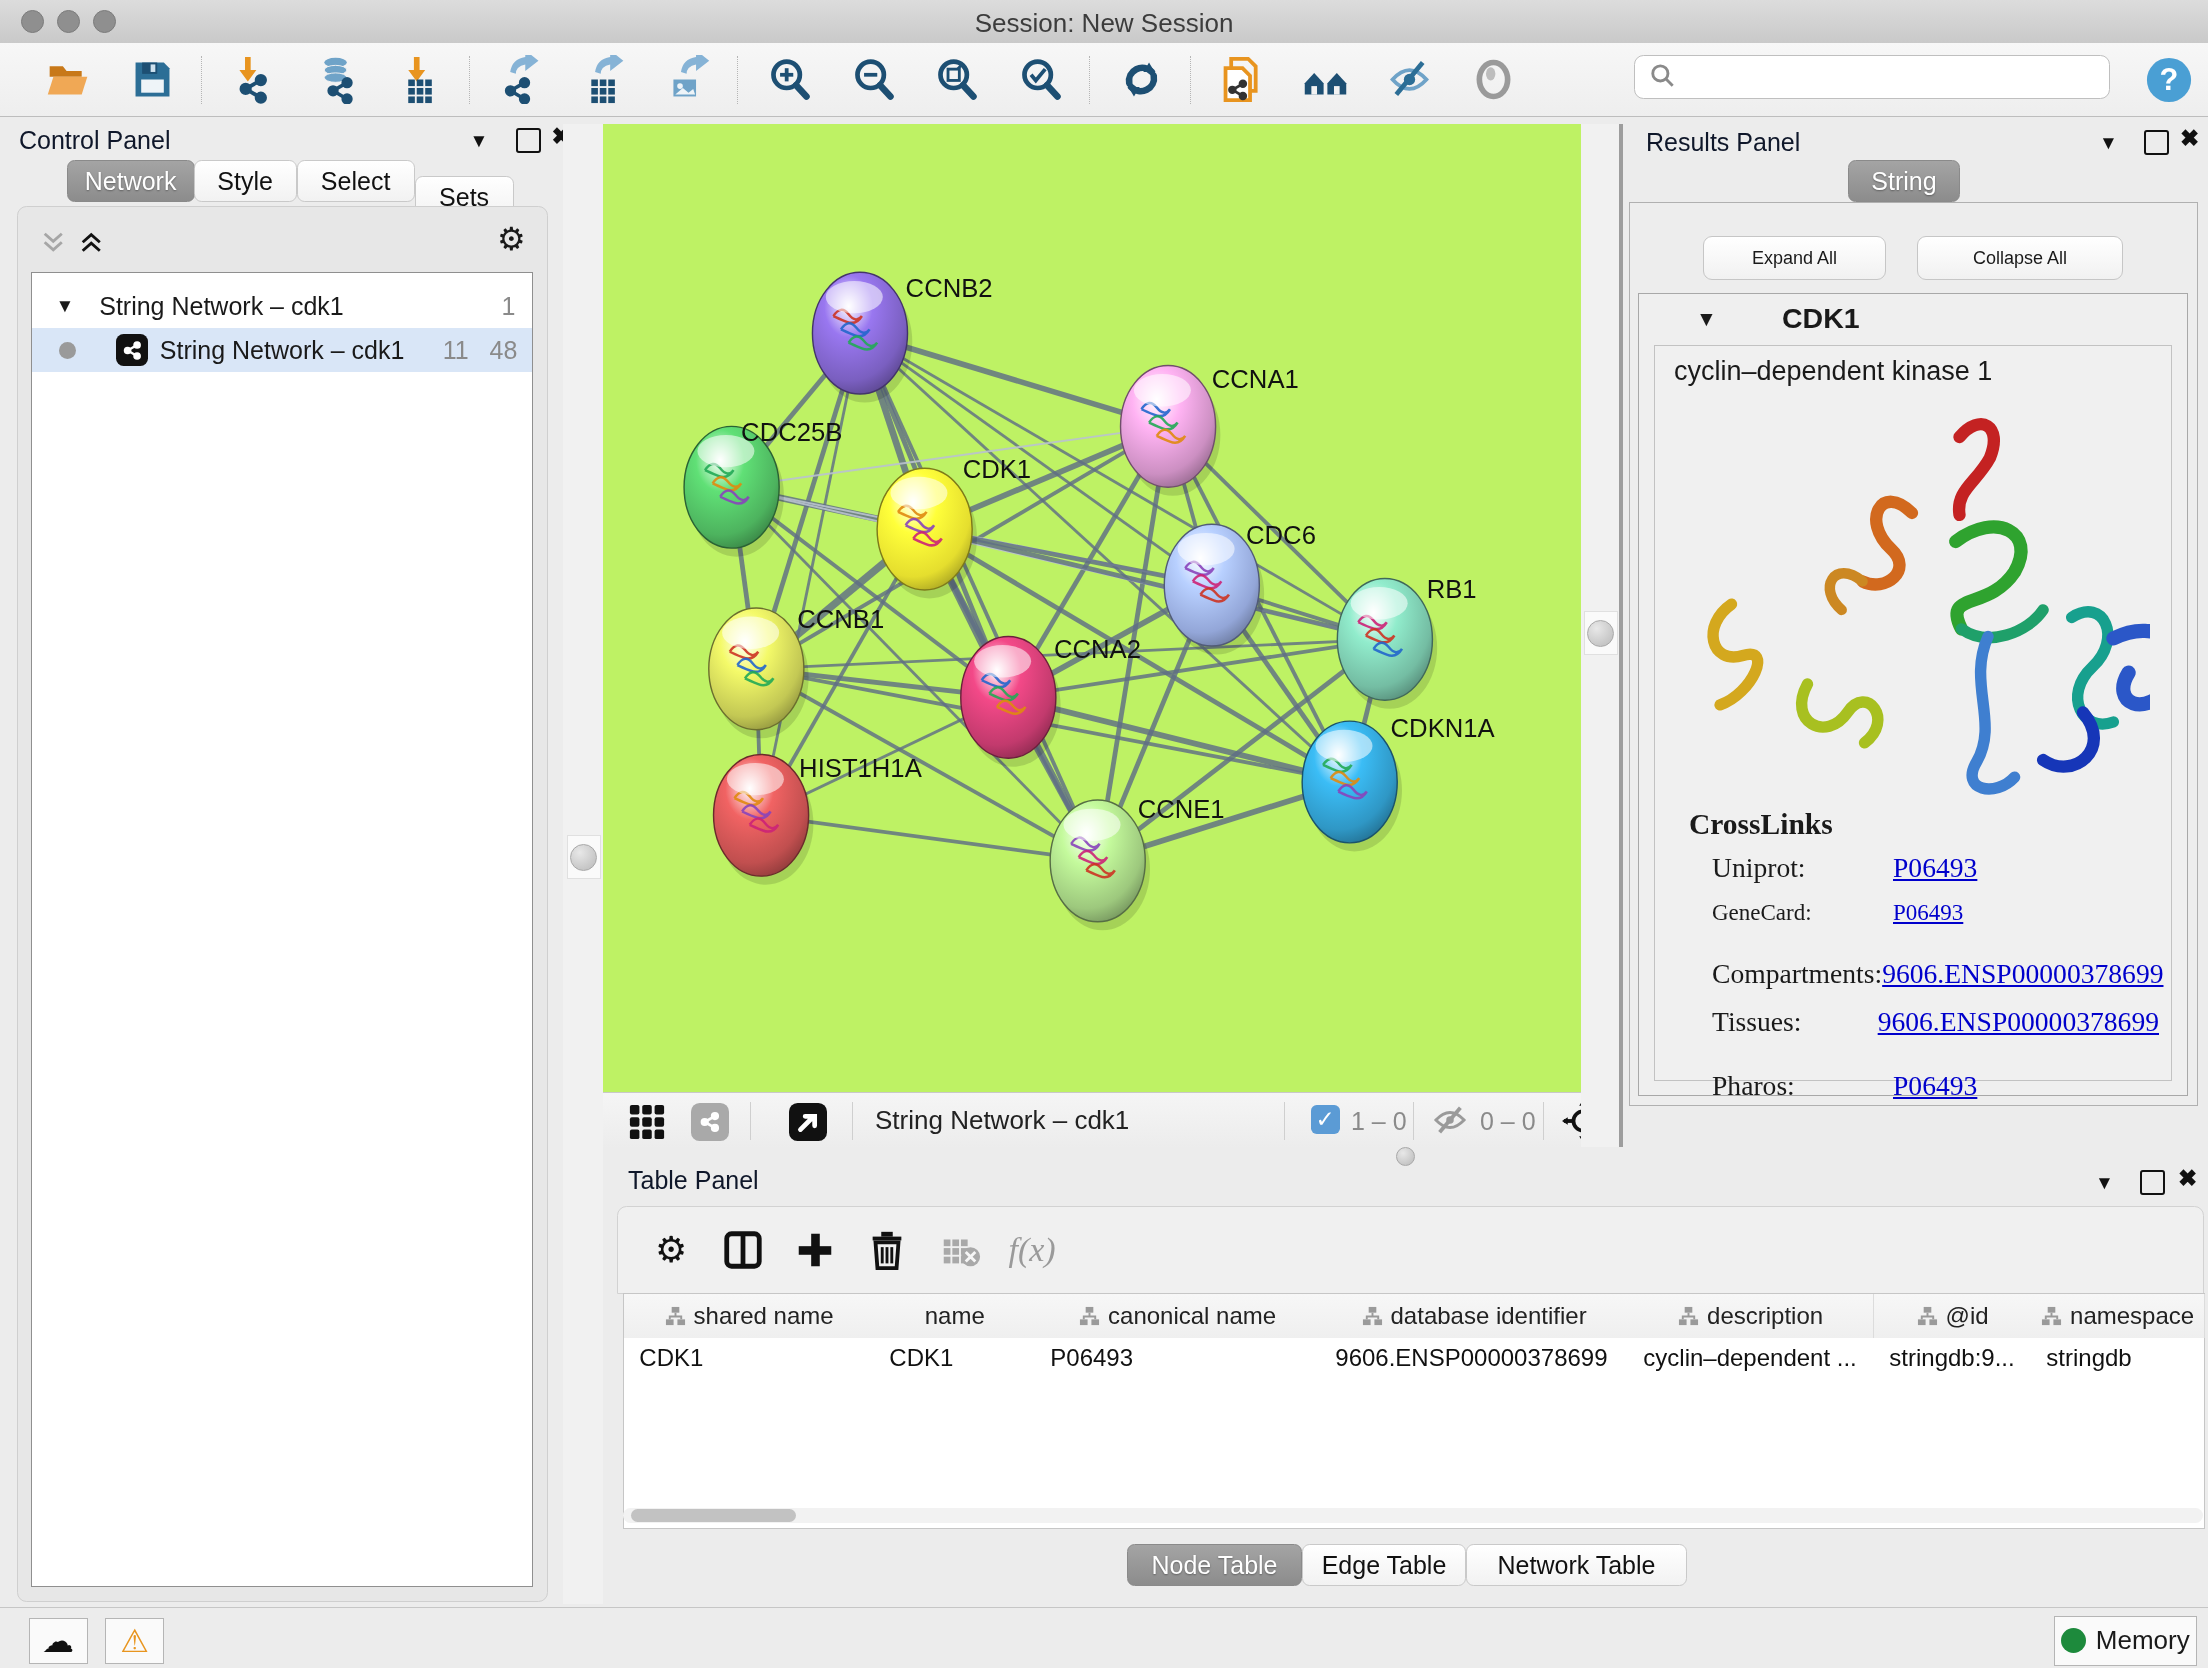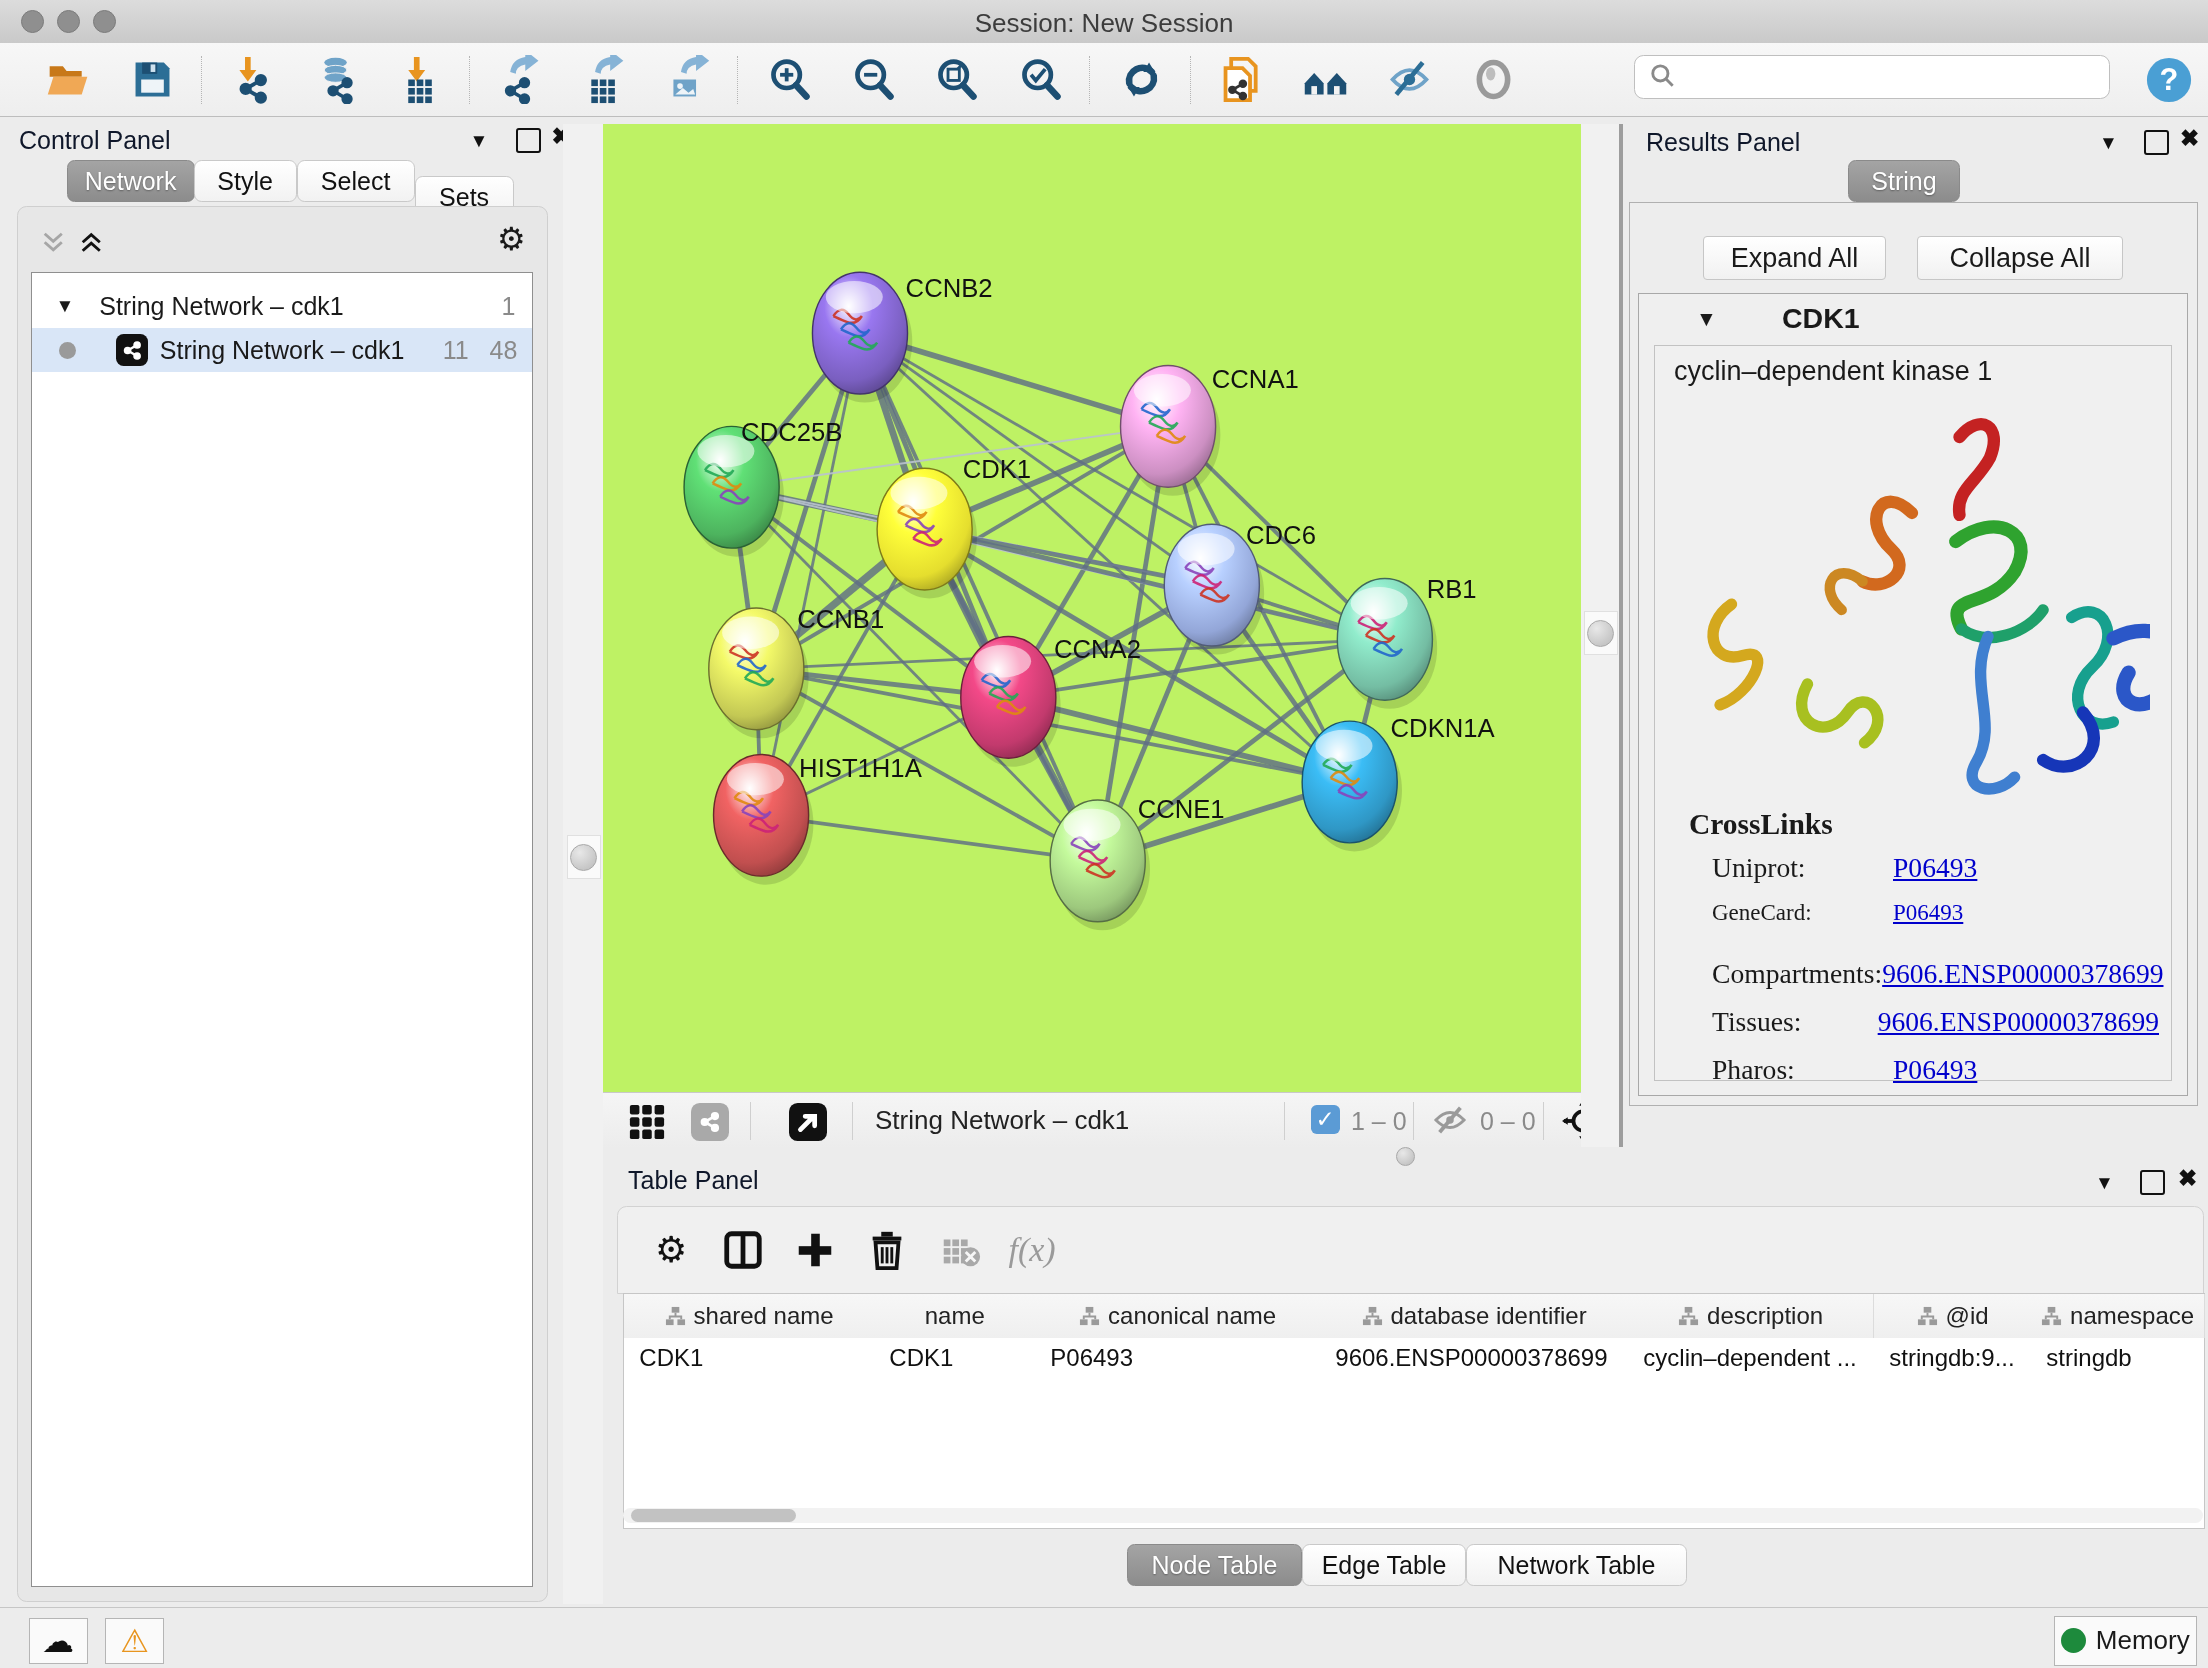--- a/index.html
+++ b/index.html
@@ -43,22 +43,22 @@
   .chk{width:28.5px;height:28.5px;border-radius:5.7px;background:#5b9bd5;color:#fff;font-size:23px;
     display:flex;align-items:center;justify-content:center;}
   
   .vsplit{background:#f1f1f1;}
   .knobsq{background:#fafafa;border:1px solid #e0e0e0;display:flex;align-items:center;justify-content:center;}
   .knob{width:25px;height:25px;border-radius:50%;background:radial-gradient(circle at 35% 30%,#e8e8e8,#b9b9b9);border:1px solid #a8a8a8;}
   
   .rbox{border:1px solid #b0b0b0;background:#ededed;}
   .rbox2{border:1px solid #a8a8a8;background:#efefef;}
   .rbox3{border:1px solid #c2c2c2;background:#f0f0f0;}
-  .btn{background:linear-gradient(#ffffff,#f1f1f1);border:1px solid #c6c6c6;border-radius:4px;
-    font-size:27px;display:flex;align-items:center;justify-content:center;}
+  .btn{background:linear-gradient(#ffffff,#f1f1f1);border:1px solid #c6c6c6;border-radius:9px;
+    font-size:18px;display:flex;align-items:center;justify-content:center;}
   .serif{font-family:"Liberation Serif",serif;}
   .xlink{color:#0000cc;text-decoration:underline;font-family:"Liberation Serif",serif;}
   
   .tpbar{background:#f0f0f0;border:1px solid #d2d2d2;border-radius:9.5px 9.5px 0 0;}
   .tptable{background:#ffffff;border:1px solid #c6c6c6;}
   .th{position:absolute;top:0;height:44px;background:linear-gradient(#f7f7f7,#efefef);
     border-right:1px solid #dcdcdc;display:flex;align-items:center;justify-content:center;
     font-size:24px;color:#222;overflow:hidden;white-space:nowrap;}
   .td{position:absolute;top:44px;height:40px;display:flex;align-items:center;padding-left:15px;
     font-size:24px;color:#111;overflow:hidden;white-space:nowrap;box-sizing:border-box;}
@@ -639,21 +639,21 @@
       <a class="xlink" style="color:#0000cc">P06493</a>
             </div>
             <div style="display: flex; margin-bottom: 32px; font-size: 23px;">
               <span class="serif" style="width:181px">GeneCard:</span>
       <a class="xlink" style="color:#0000cc">P06493</a>
             </div>
             <div style="display: flex; margin-bottom: 16px; font-size: 27.6px;">
               <span class="serif" style="width:181px">Compartments:</span>
       <a class="xlink" style="color:#0000cc">9606.ENSP00000378699</a>
             </div>
-            <div style="display: flex; margin-bottom: 16px; font-size: 27.6px;">
+            <div style="display: flex; margin-bottom: 32px; font-size: 27.6px;">
               <span class="serif" style="width:181px">Tissues:</span>
       <a class="xlink" style="color:#0000cc">9606.ENSP00000378699</a>
             </div>
             <div style="display: flex; margin-bottom: 16px; font-size: 27.6px;">
               <span class="serif" style="width:181px">Pharos:</span>
       <a class="xlink" style="color:#0000cc">P06493</a>
             </div>
           </div>
       </div>
     </div>

